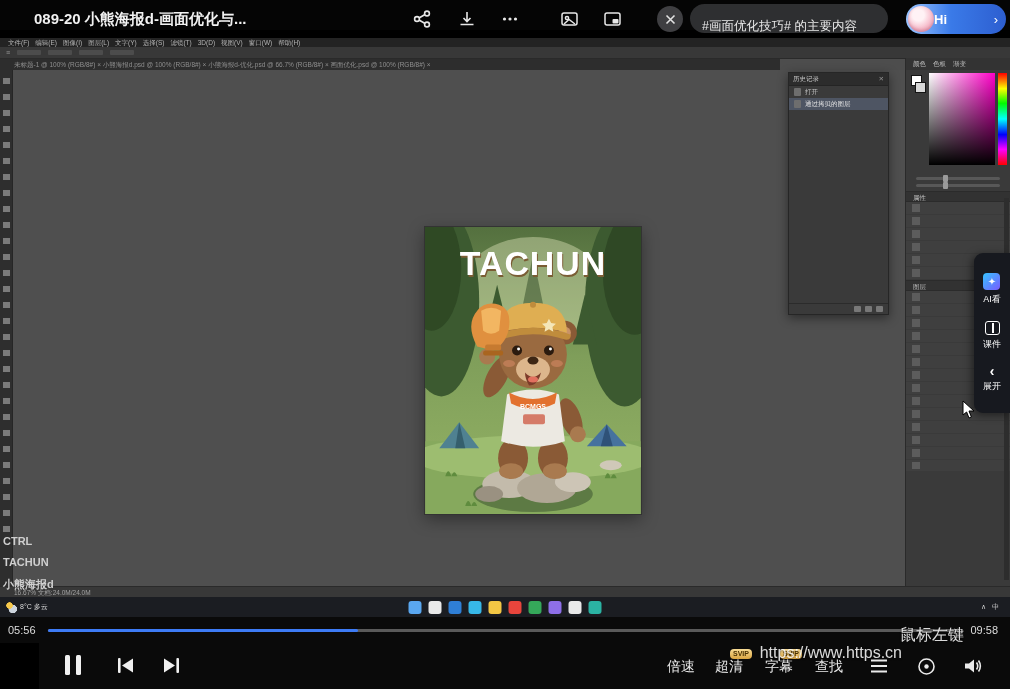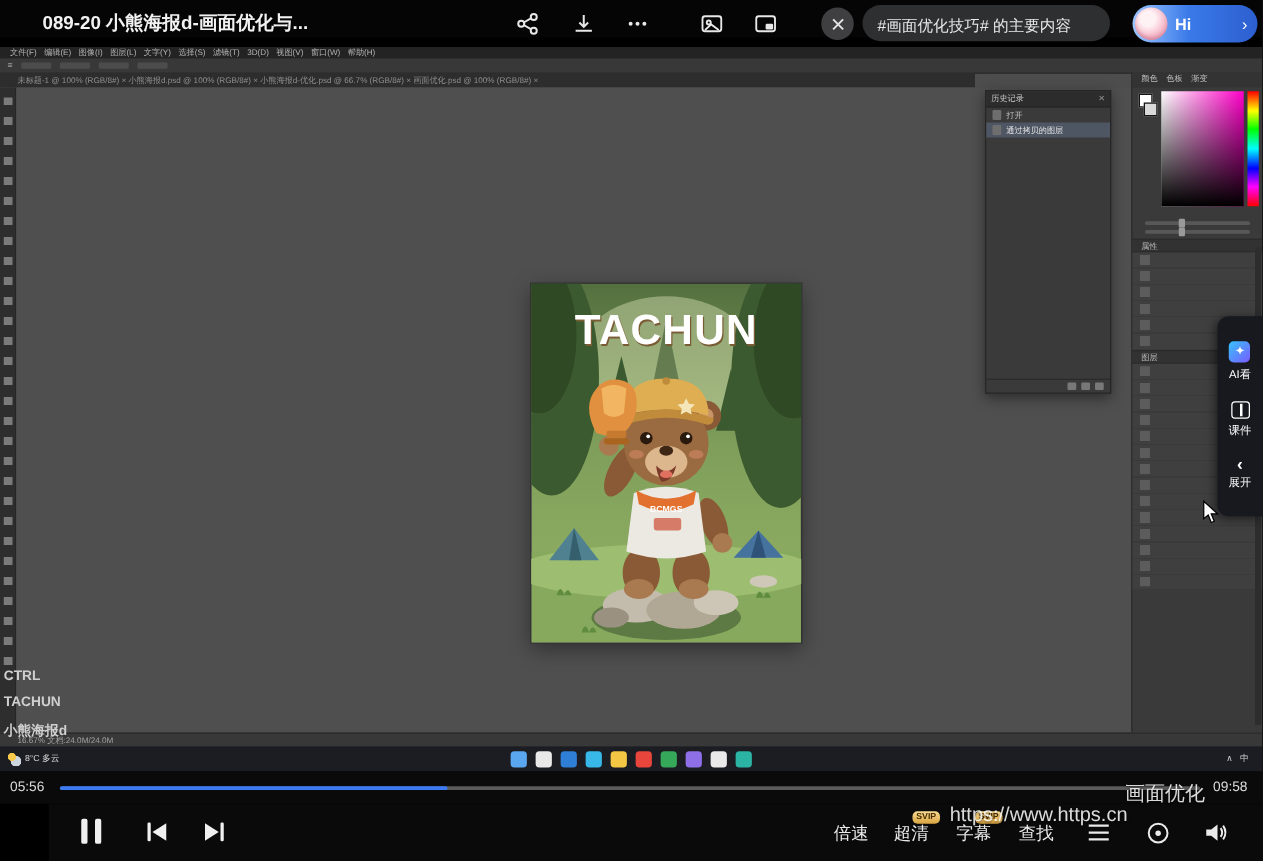--- a/index.html
+++ b/index.html
@@ -6,22 +6,22 @@
   html,body { background:#000; }
   body { font-family:"Liberation Sans","DejaVu Sans",sans-serif; }
   .screen { position:relative; width:1010px; height:689px; background:#000; overflow:hidden; }
 
   
   .topbar { position:absolute; top:0; left:0; width:1010px; height:30px; background:#050505; }
   .tb-title { position:absolute; left:34px; top:0; line-height:38px; font-size:15px; font-weight:bold; color:#f2f2f2; white-space:nowrap; }
   .tb-icon { position:absolute; top:7px; width:24px; height:24px; display:flex; align-items:center; justify-content:center; cursor:pointer; }
   .tb-icon svg { display:block; }
   .tb-close { position:absolute; top:6px; left:657px; width:26px; height:26px; border-radius:50%; background:#3f3f42; display:flex; align-items:center; justify-content:center; }
-  .search-pill { position:absolute; left:690px; top:4px; width:198px; height:29px; border-radius:15px; background:#2e2f31; color:#e9e9e9; font-size:12.5px; line-height:29px; padding:3px 12px; white-space:nowrap; overflow:hidden; }
-  .avatar-pill { position:absolute; left:906px; top:4px; width:100px; height:30px; border-radius:16px; background:linear-gradient(90deg,#9cc6ff 0%, #3a7ae8 45%, #2d5ed0 100%); display:flex; align-items:center; padding:0 8px 0 2px; gap:6px; }
+  .search-pill { position:absolute; left:690px; top:4px; width:198px; height:29px; border-radius:15px; background:#2e2f31; color:#e9e9e9; font-size:12.5px; line-height:29px; padding:8px 12px; white-space:nowrap; overflow:hidden; }
+  .avatar-pill { position:absolute; left:906px; top:4px; width:100px; height:30px; border-radius:16px; background:linear-gradient(90deg,#9cc6ff 0%, #3a7ae8 45%, #2d5ed0 100%); display:flex; align-items:center; padding:0 8px 0 2px; }
   .avatar { width:26px; height:26px; border-radius:50%; background:radial-gradient(circle at 40% 35%, #fff2f5 25%, #f6bccb 60%, #e99cb2 100%); box-shadow:inset 0 -2px 3px rgba(160,60,90,.35); }
   .hi-label { color:#fff; font-size:13px; font-weight:bold; }
   .hi-chevron { color:#fff; font-size:13px; margin-left:auto; }
 
   
   .video { position:absolute; top:38px; left:0; width:1010px; height:579px; background:#4d4d4d; overflow:hidden; }
 
   .ps-menubar { position:absolute; top:0; left:0; right:0; height:9px; background:#232323; display:flex; gap:6px; padding-left:8px; align-items:center; overflow:hidden; }
   .menu-item { font-size:6.5px; color:#b3b3b3; line-height:9px; white-space:nowrap; }
   .ps-options { position:absolute; top:9px; left:0; right:0; height:12px; background:#383838; border-bottom:1px solid #2a2a2a; display:flex; align-items:center; gap:7px; padding-left:6px; }
@@ -445,16 +445,16 @@
         <path d="M15.5 3.5 Q19.2 9 15.5 14.5" stroke="#eaeaea" stroke-width="1.6" fill="none"></path>
       </svg>
     </div>
     <div class="ctl-icon" style="left:970px">
       <svg width="18" height="18" viewBox="0 0 18 18" fill="none" stroke="#eaeaea" stroke-width="1.8">
         <path d="M1 6 L1 1 L6 1 M12 1 L17 1 L17 6 M17 12 L17 17 L12 17 M6 17 L1 17 L1 12"></path>
       </svg>
     </div>
   </div>
 
-  <div class="wm wm1">画面优化</div>
+  <div class="wm wm1">鼠标左键</div>
   <div class="wm wm2">https://www.https.cn</div>
 
 </div>
 
 </body></html>

